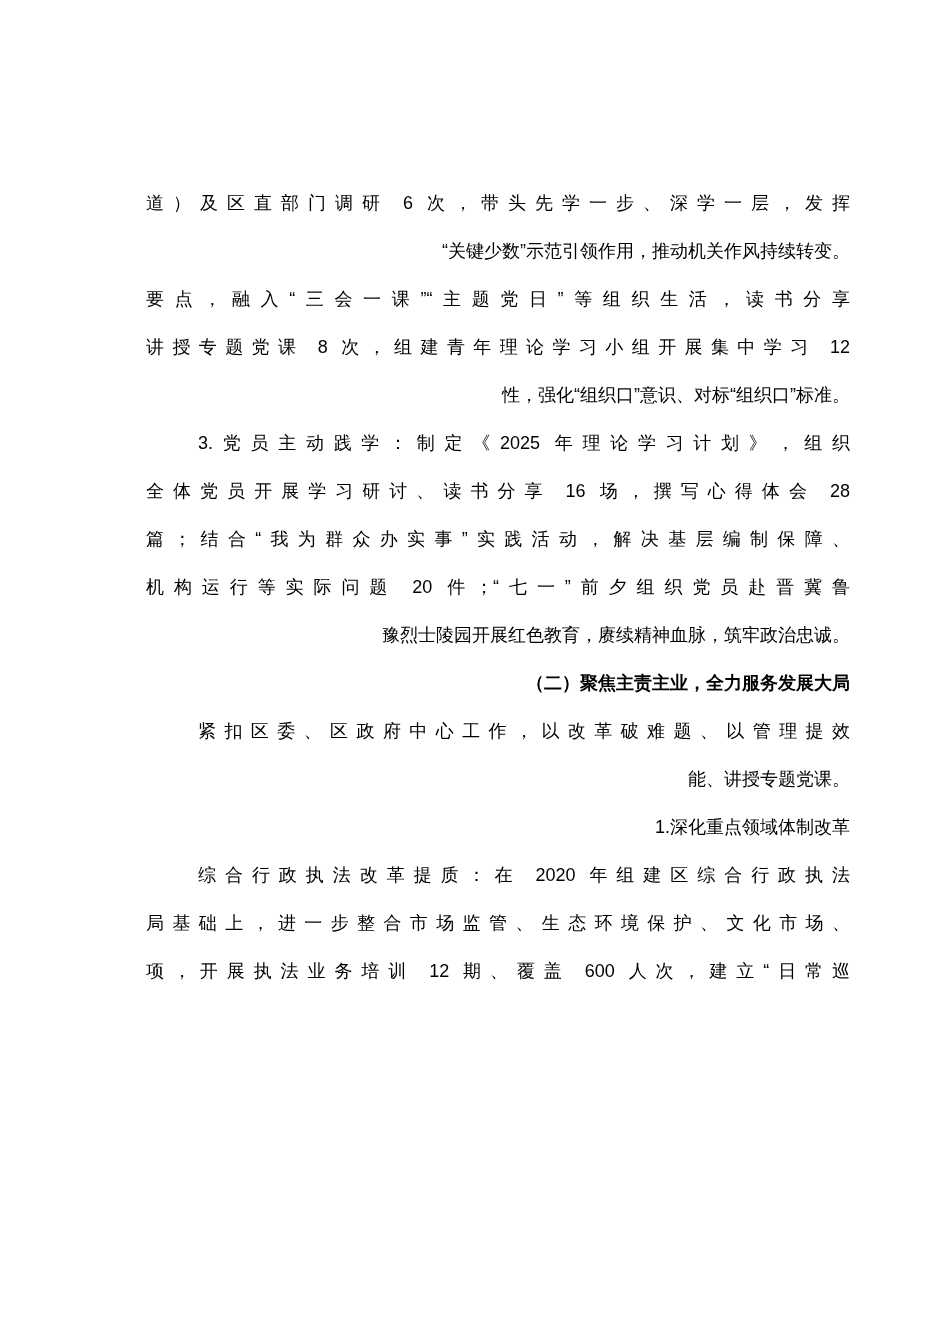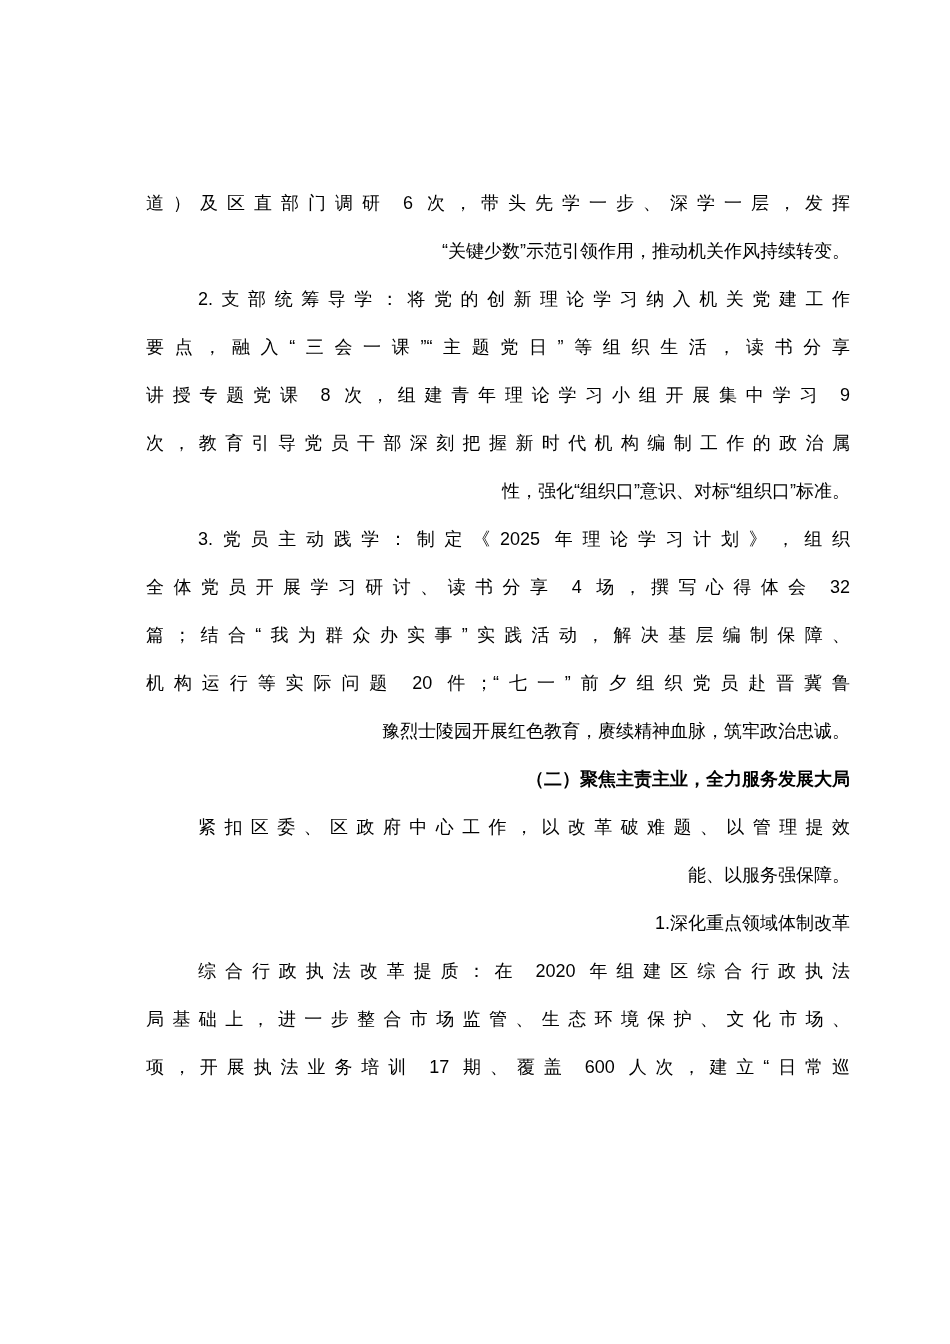--- a/index.html
+++ b/index.html
@@ -50,31 +50,29 @@
     font-weight: bold;
   }
 </style>
 </head>
 <body>
 
 <div class="page">
   <div class="text-block" id="doc" style="color: rgb(0, 0, 0);">
       <div class="line justify">道）及区直部门调研 6 次，带头先学一步、深学一层，发挥</div>
       <div class="line">“关键少数”示范引领作用，推动机关作风持续转变。</div>
-      <div class="line justify indent">2.支部统筹导学：将党的创新理论学习纳入机关党建工作</div>
       <div class="line justify">要点，融入“三会一课”“主题党日”等组织生活，读书分享</div>
-      <div class="line justify">讲授专题党课 8 次，组建青年理论学习小组开展集中学习 9</div>
-      <div class="line justify">次，教育引导党员干部深刻把握新时代机构编制工作的政治属</div>
+      <div class="line justify">讲授专题党课 8 次，组建青年理论学习小组开展集中学习 12</div>
       <div class="line">性，强化“组织口”意识、对标“组织口”标准。</div>
       <div class="line justify indent">3.党员主动践学：制定《2025 年理论学习计划》，组织</div>
-      <div class="line justify">全体党员开展学习研讨、读书分享 4 场，撰写心得体会 32</div>
+      <div class="line justify">全体党员开展学习研讨、读书分享 16 场，撰写心得体会 28</div>
       <div class="line justify">篇；结合“我为群众办实事”实践活动，解决基层编制保障、</div>
       <div class="line justify">机构运行等实际问题 20 件；“七一”前夕组织党员赴晋冀鲁</div>
       <div class="line">豫烈士陵园开展红色教育，赓续精神血脉，筑牢政治忠诚。</div>
       <div class="line indent heading">（二）聚焦主责主业，全力服务发展大局</div>
       <div class="line justify indent">紧扣区委、区政府中心工作，以改革破难题、以管理提效</div>
-      <div class="line">能、以服务强保障。</div>
+      <div class="line">能、讲授专题党课。</div>
       <div class="line indent">1.深化重点领域体制改革</div>
       <div class="line justify indent">综合行政执法改革提质：在 2020 年组建区综合行政执法</div>
       <div class="line justify">局基础上，进一步整合市场监管、生态环境保护、文化市场、</div>
-      <div class="line justify">项，开展执法业务培训 17 期、覆盖 600 人次，建立“日常巡</div>
+      <div class="line justify">项，开展执法业务培训 12 期、覆盖 600 人次，建立“日常巡</div>
     </div>
 </div>
 
 </body></html>

